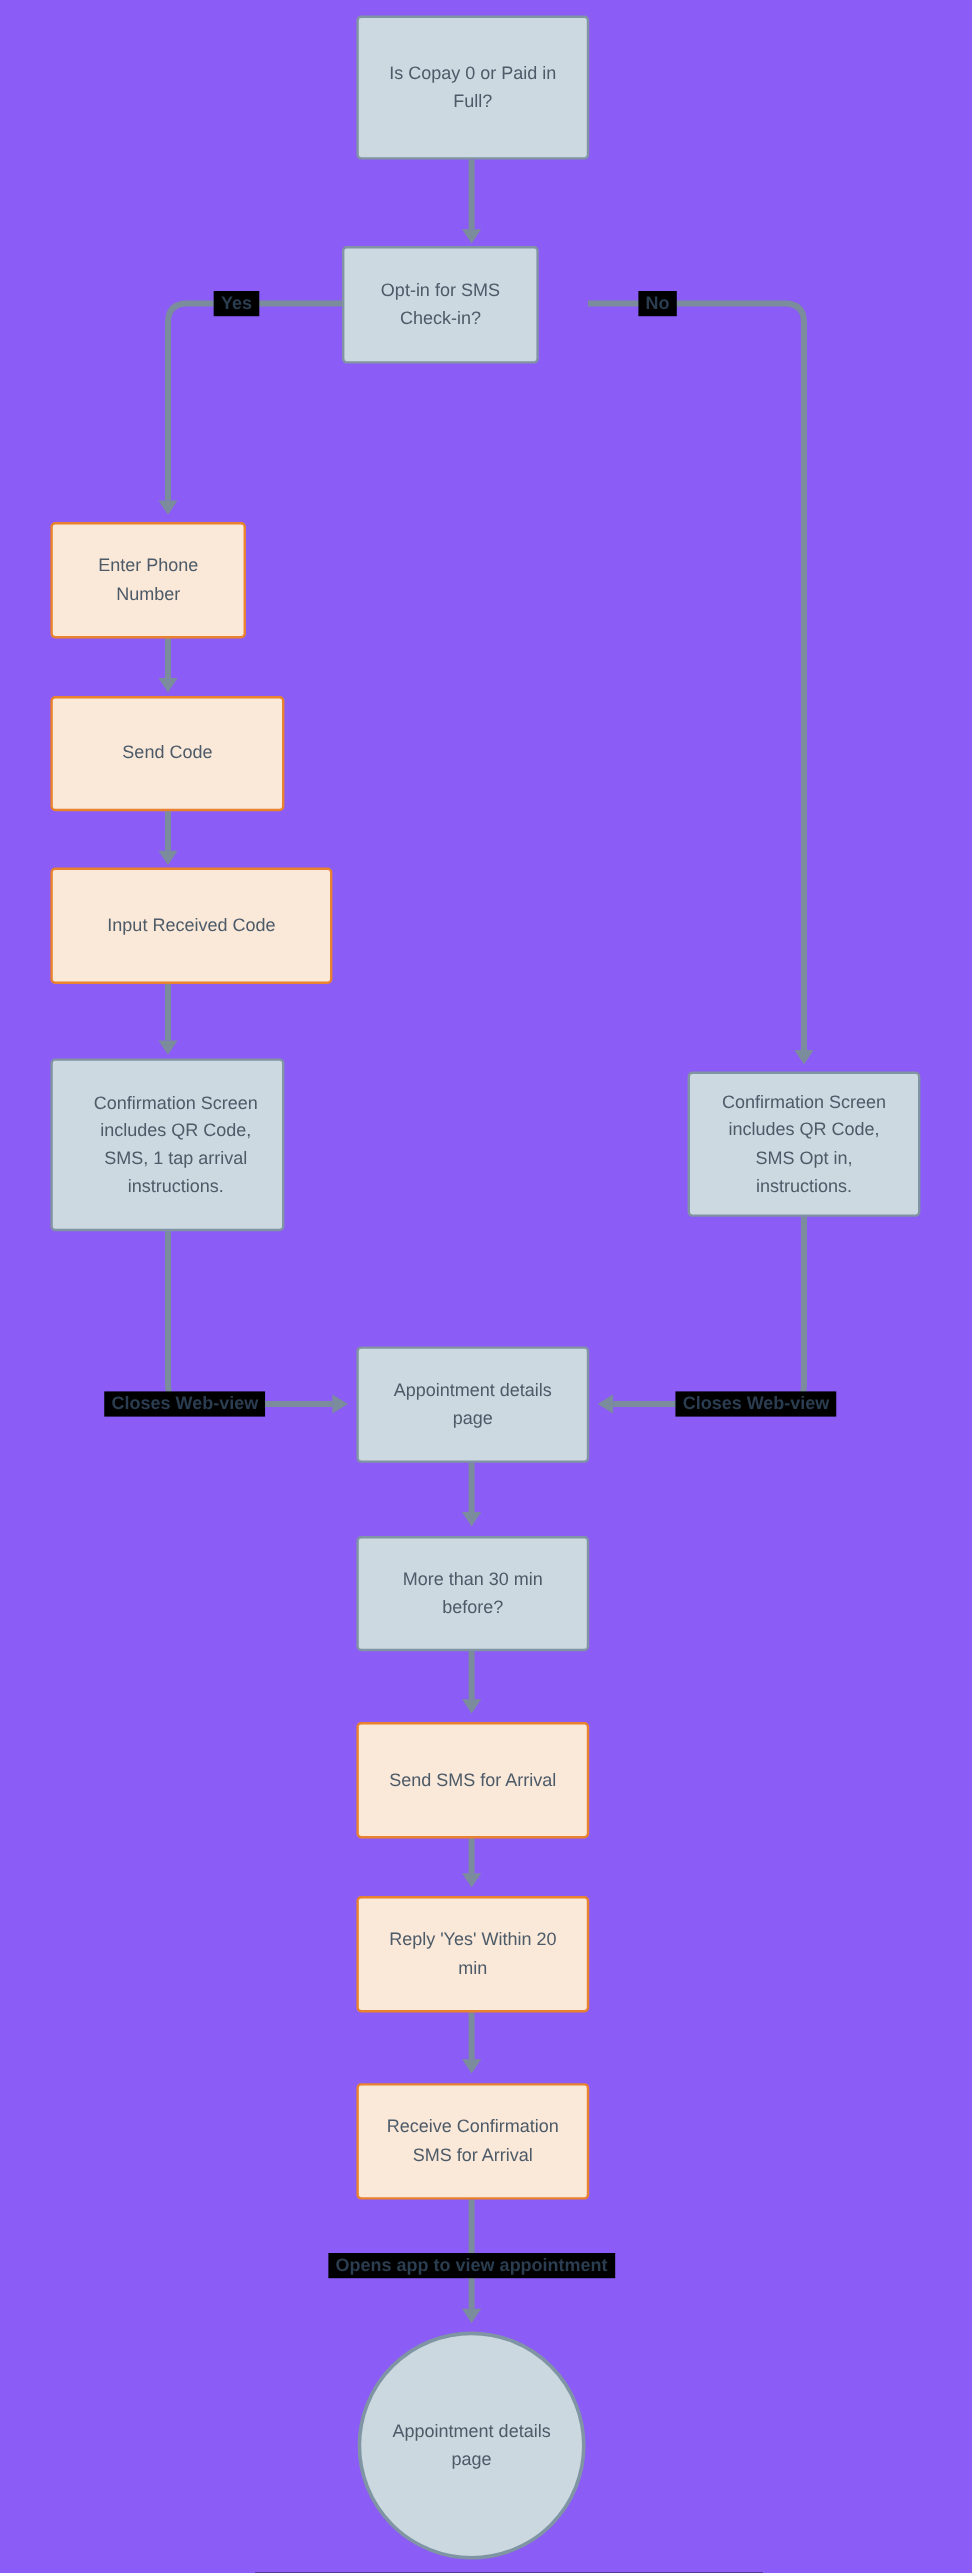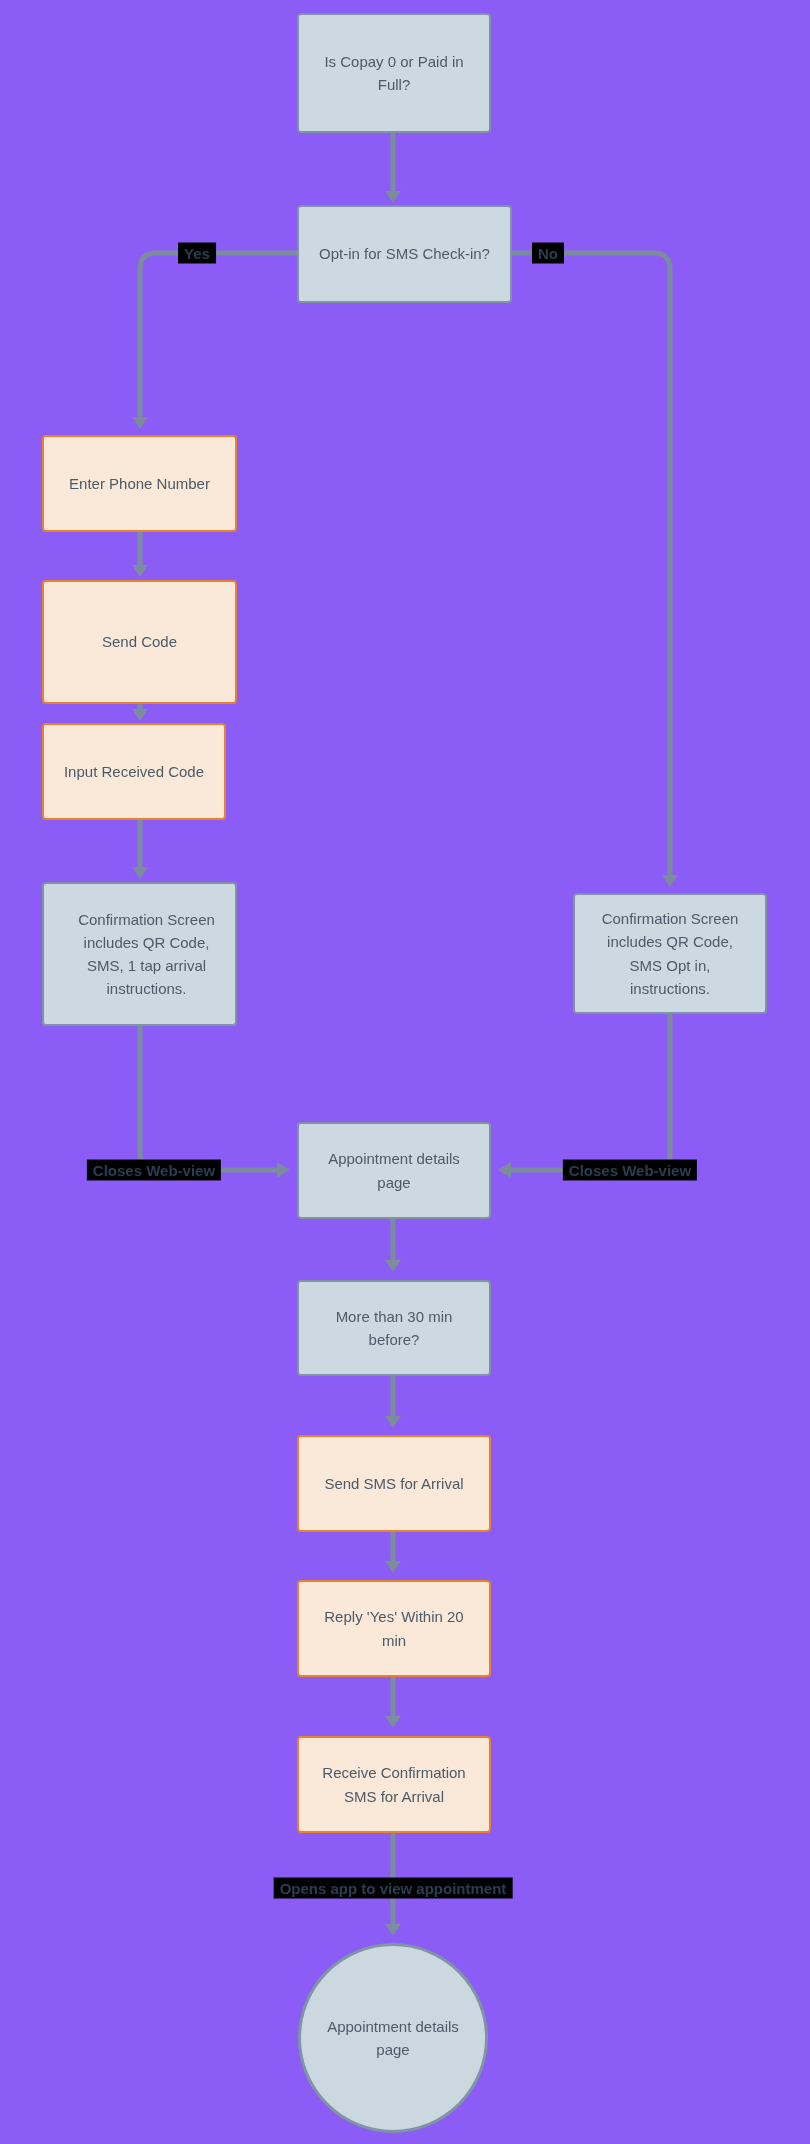--- a/index.html
+++ b/index.html
@@ -65,27 +65,27 @@
       <polygon points="385,1260 401,1260 393,1272"></polygon>
       <polygon points="385,1416 401,1416 393,1428"></polygon>
       <polygon points="385,1561 401,1561 393,1573"></polygon>
       <polygon points="385,1716 401,1716 393,1728"></polygon>
       <polygon points="385,1924 401,1924 393,1936"></polygon>
     </g>
   </svg>
 
   <div class="node gray" style="left:297px; top:13px; width:194px; height:120px;">Is Copay 0 or Paid in Full?</div>
 
-  <div class="node gray" style="left:297px; top:205px; width:215px; height:98px;">Opt-in for SMS Check-in?</div>
+  <div class="node gray" style="left:285px; top:205px; width:164px; height:98px;">Opt-in for SMS Check-in?</div>
 
-  <div class="node orange" style="left:42px; top:435px; width:195px; height:97px;">Enter Phone Number</div>
+  <div class="node orange" style="left:42px; top:435px; width:163px; height:97px;">Enter Phone Number</div>
 
-  <div class="node orange" style="left:42px; top:580px; width:195px; height:124px;">Send Code</div>
+  <div class="node orange" style="left:42px; top:580px; width:195px; height:96px;">Send Code</div>
 
-  <div class="node orange" style="left:42px; top:723px; width:184px; height:97px;">Input Received Code</div>
+  <div class="node orange" style="left:42px; top:723px; width:235px; height:97px;">Input Received Code</div>
 
   <div class="node gray" style="left:42px; top:882px; width:195px; height:144px;padding-left:28px;">Confirmation Screen includes QR Code, SMS, 1 tap arrival instructions.</div>
 
   <div class="node gray" style="left:573px; top:893px; width:194px; height:121px;">Confirmation Screen includes QR Code, SMS Opt in, instructions.</div>
 
   <div class="node gray" style="left:297px; top:1122px; width:194px; height:97px;">Appointment details page</div>
 
   <div class="node gray" style="left:297px; top:1280px; width:194px; height:96px;">More than 30 min before?</div>
 
   <div class="node orange" style="left:297px; top:1435px; width:194px; height:97px;">Send SMS for Arrival</div>

